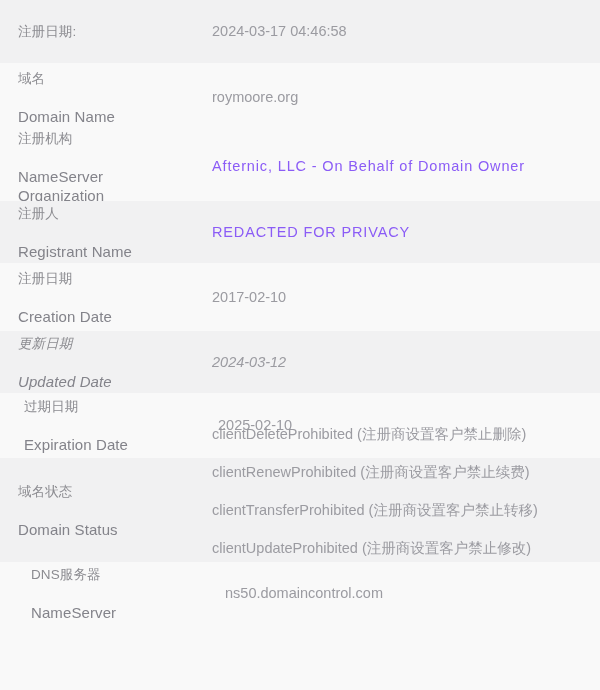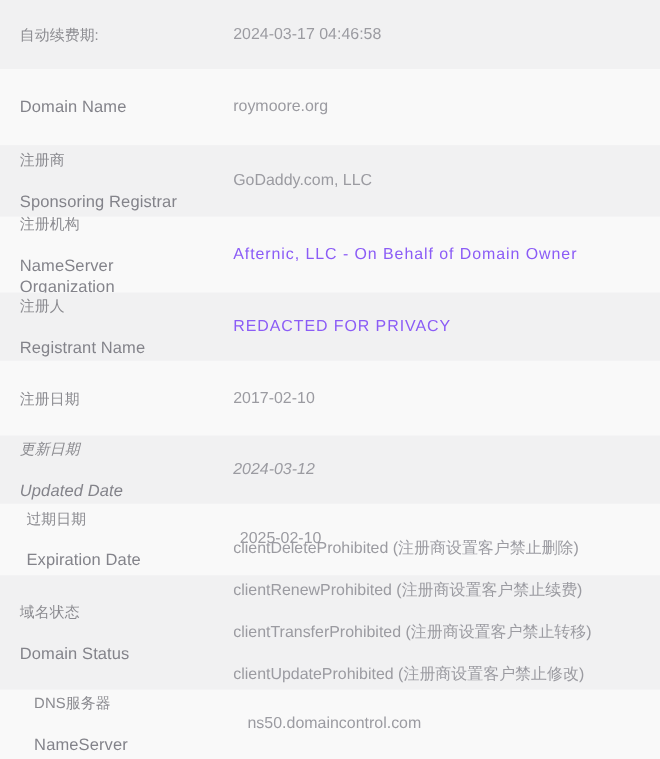--- a/index.html
+++ b/index.html
@@ -80,45 +80,37 @@
   .h-r9  { height: 104px; }
   .h-r10 { height: 63px; padding-left: 31px; }
 </style>
 </head>
 <body>
 
 <div class="whois-table">
 
   <div class="whois-row shade-dark h-r1">
     <div class="row-label">
-      <span class="zh">自动续费期:</span>
+      <span class="zh">注册日期:</span>
     </div>
     <div class="row-value">
       <span class="vline">2024-03-17 04:46:58</span>
     </div>
   </div>
 
   <div class="whois-row shade-light h-r2">
     <div class="row-label">
+      <span class="zh">域名</span>
       <span class="en">Domain Name</span>
     </div>
     <div class="row-value">
       <span class="vline">roymoore.org</span>
     </div>
   </div>
 
-  <div class="whois-row shade-dark h-r3">
-    <div class="row-label">
-      <span class="zh">注册商</span>
-      <span class="en">Sponsoring Registrar</span>
-    </div>
-    <div class="row-value">
-      <span class="vline">GoDaddy.com, LLC</span>
-    </div>
-  </div>
 
   <div class="whois-row shade-light h-r4">
     <div class="row-label">
       <span class="zh">注册机构</span>
       <span class="en">NameServer
 Organization</span>
     </div>
     <div class="row-value spaced">
       <span class="vline">Afternic, LLC - On Behalf of Domain Owner</span>
     </div>
@@ -130,20 +122,21 @@
       <span class="en">Registrant Name</span>
     </div>
     <div class="row-value spaced">
       <span class="vline">REDACTED FOR PRIVACY</span>
     </div>
   </div>
 
   <div class="whois-row shade-light h-r6">
     <div class="row-label">
       <span class="zh">注册日期</span>
+      <span class="en">Creation Date</span>
     </div>
     <div class="row-value">
       <span class="vline">2017-02-10</span>
     </div>
   </div>
 
   <div class="whois-row shade-dark h-r7">
     <div class="row-label">
       <span class="zh">更新日期</span>
       <span class="en">Updated Date</span>

